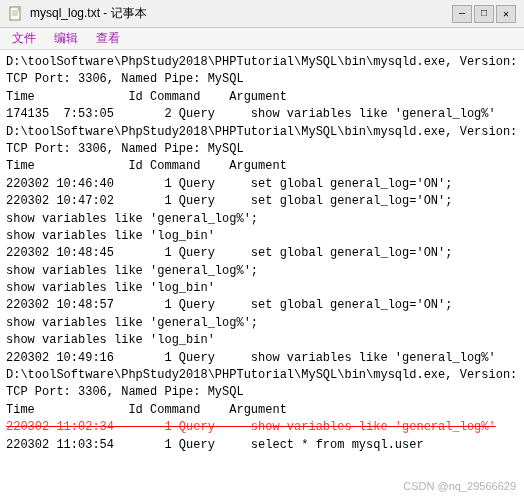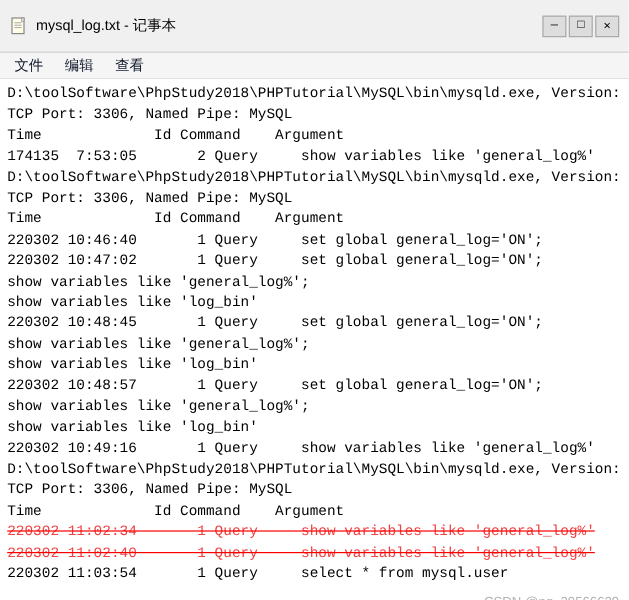--- a/index.html
+++ b/index.html
@@ -7,21 +7,21 @@
       width: 524px;
       height: 500px;
       background: #fff;
       font-family: 'Courier New', Courier, monospace;
       font-size: 12px;
       color: #000;
       overflow: hidden;
     }
     .title-bar {
       background: #f0f0f0;
-      height: 44px;
+      height: 28px;
       display: flex;
       align-items: center;
       padding: 0 8px;
       border-bottom: 1px solid #ccc;
       gap: 6px;
     }
     .title-bar-icon {
       width: 16px;
       height: 16px;
     }
@@ -53,21 +53,21 @@
       align-items: center;
       padding: 0 4px;
       border-bottom: 1px solid #e0e0e0;
       gap: 2px;
     }
     .menu-item {
       font-family: 'Microsoft YaHei', SimSun, sans-serif;
       font-size: 12px;
       padding: 1px 8px;
       cursor: pointer;
-      color: #0f172a;
+      color: #a21caf;
     }
     .content {
       background: #fff;
       padding: 4px 6px;
       height: calc(500px - 50px);
       overflow-y: auto;
       overflow-x: hidden;
       position: relative;
     }
     .line {
@@ -140,16 +140,15 @@
     <span class="line">show variables like 'general_log%';</span>
     <span class="line">show variables like 'log_bin'</span>
     <span class="line">220302 10:48:57       1 Query     set global general_log='ON';</span>
     <span class="line">show variables like 'general_log%';</span>
     <span class="line">show variables like 'log_bin'</span>
     <span class="line">220302 10:49:16       1 Query     show variables like 'general_log%'</span>
     <span class="line">D:\toolSoftware\PhpStudy2018\PHPTutorial\MySQL\bin\mysqld.exe, Version: 5.5.5</span>
     <span class="line">TCP Port: 3306, Named Pipe: MySQL</span>
     <span class="line">Time             Id Command    Argument</span>
     <span class="line line-red">220302 11:02:34       1 Query     show variables like 'general_log%'</span>
-    <span class="line line-red">220302 11:02:40       1 Query     show variables like 'general_log%'</span>
     <span class="line">220302 11:03:54       1 Query     select * from mysql.user</span>
     <div class="watermark">CSDN @nq_29566629</div>
   </div>
 
 </body></html>

